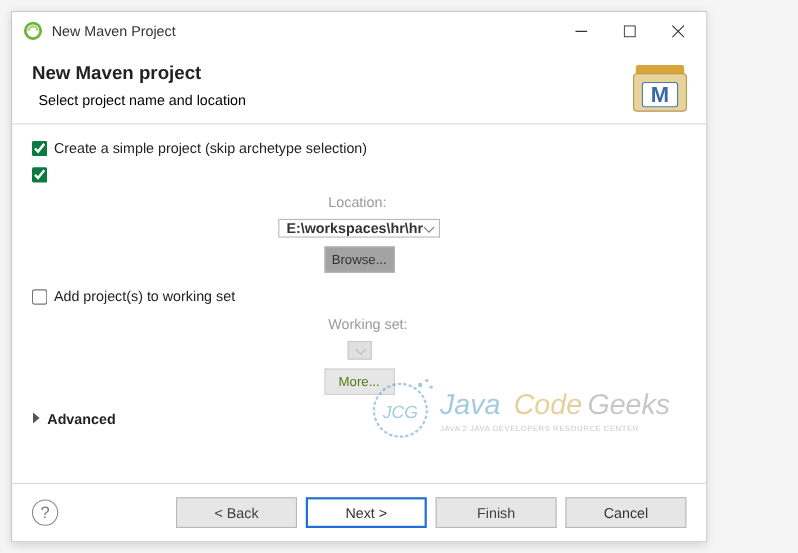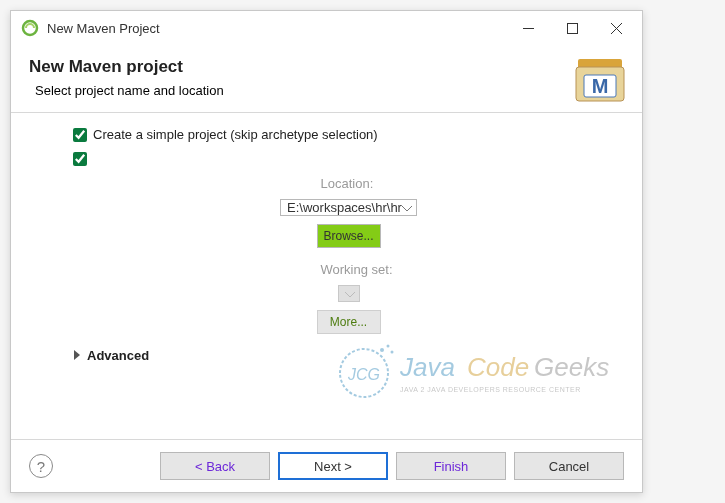--- a/index.html
+++ b/index.html
@@ -77,21 +77,20 @@
       top: 8px;
       width: 56px;
       height: 52px;
     }
     .content {
       flex: 1;
       padding: 14px 18px 6px 18px;
       font-size: 13px;
       color: #222;
       position: relative;
-      margin-left: 44px;
     }
     .check-row {
       display: flex;
       align-items: center;
       margin-bottom: 10px;
     }
     .check-row input[type="checkbox"] {
       width: 14px;
       height: 14px;
       margin: 0 6px 0 0;
@@ -114,36 +113,37 @@
       flex: 1;
       height: 24px;
       border: 1px solid #b8b8b8;
       background: #ffffff;
       display: flex;
       align-items: center;
       padding: 0 4px 0 6px;
       font-size: 13px;
       color: #333;
       position: relative;
+      font-weight: bold;
     }
     .combo.disabled {
       background: #e0e0e0;
       color: #9a9a9a;
       border-color: #c8c8c8;
     }
     .combo .chevron {
       margin-left: auto;
       color: #666;
     }
     .combo.disabled .chevron { color: #aaa; }
     .side-btn {
       width: 64px;
       height: 24px;
       border: 1px solid #b8b8b8;
-      background: #84cc16;
+      background: #a3a3a3;
       font-size: 12px;
       color: #333;
       cursor: pointer;
     }
     .side-btn.disabled {
       color: #4d7c0f;
       background: #e6e6e6;
       border-color: #cfcfcf;
       cursor: default;
     }
@@ -187,21 +187,21 @@
       width: 110px;
       height: 28px;
       margin-left: 8px;
       border: 1px solid #b8b8b8;
       background: #e6e6e6;
       font-size: 13px;
       color: #333;
       cursor: pointer;
     }
     .nav-btn.disabled {
-      color: #6d28d9;
+      color: #404040;
       cursor: default;
     }
     .nav-btn.primary {
       background: #ffffff;
       border: 2px solid #1e6fd6;
     }
   </style>
 </head>
 <body>
 
@@ -263,20 +263,24 @@
         <span>E:\workspaces\hr\hr</span>
         <span class="chevron">
           <svg width="10" height="6">
               <path d="M0 0 L5 5 L10 0" fill="none" stroke="#777" stroke-width="1"></path>
             </svg>
         </span>
       </div>
       <button class="side-btn">Browse...</button>
     </div>
 
+    <label class="check-row">
+      <input type="checkbox" style="">
+      <span>Add project(s) to working set</span>
+    </label>
 
     <div class="field-row">
       <div class="field-label disabled">Working set:</div>
       <div class="combo disabled">
         <span></span>
         <span class="chevron">
           <svg width="10" height="6">
               <path d="M0 0 L5 5 L10 0" fill="none" stroke="#bbb" stroke-width="1"></path>
             </svg>
         </span>

